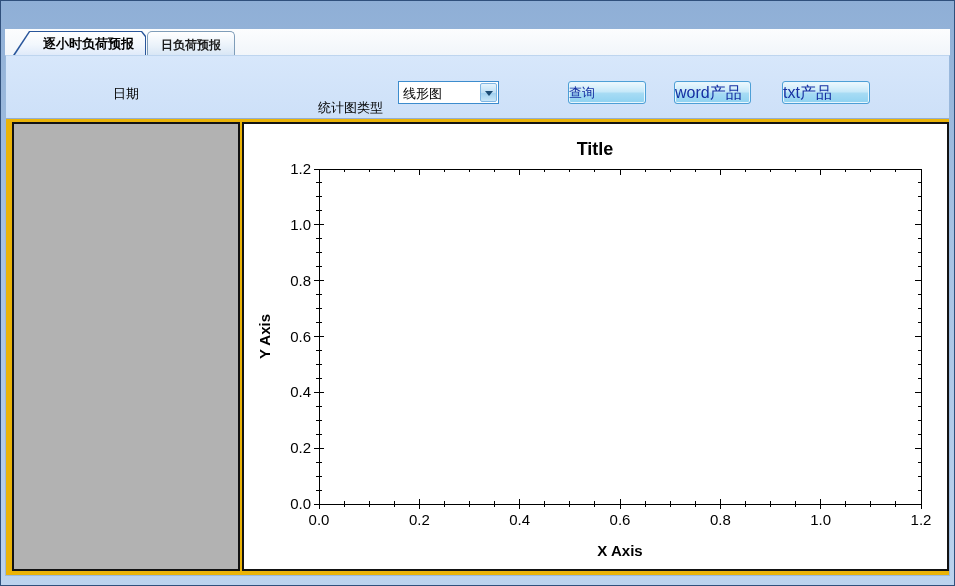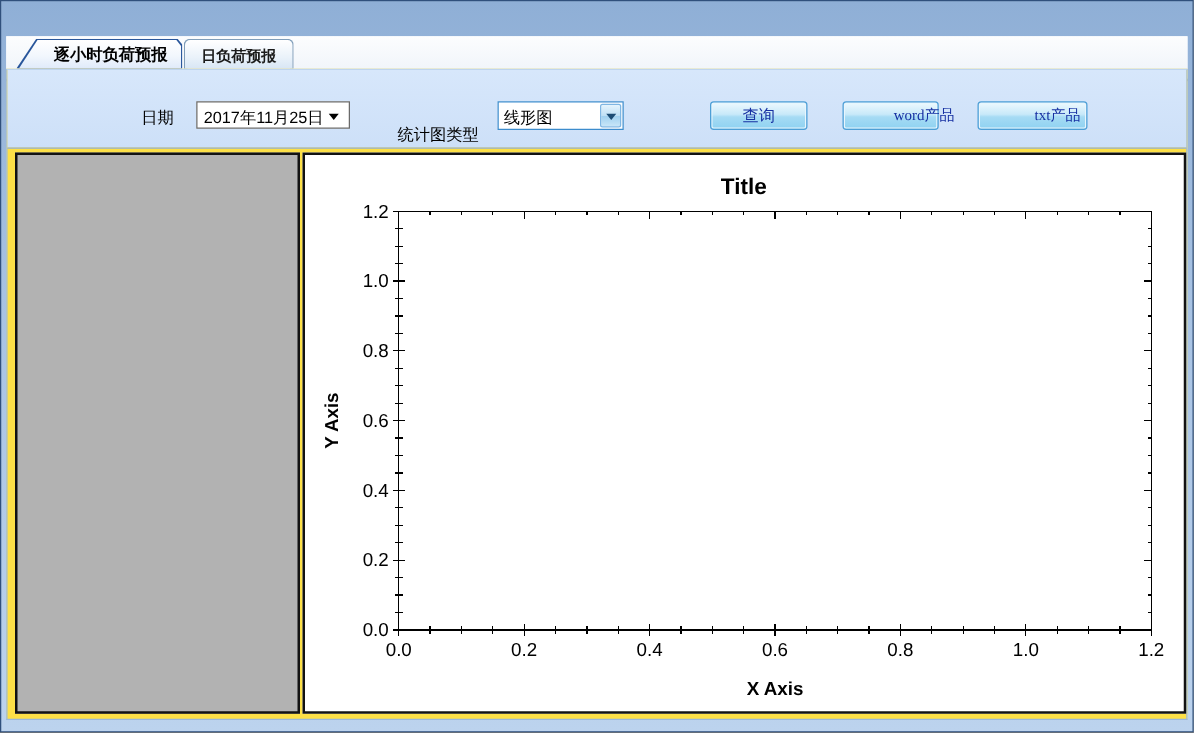--- a/index.html
+++ b/index.html
@@ -26,37 +26,37 @@
   .client{position:absolute;left:4px;right:4px;top:28px;bottom:9px;background:#f4f8fd;}
   .tabbar{position:absolute;left:0;right:0;top:0;height:36px;background:linear-gradient(180deg,#fcfdfe,#eef3f9);border-bottom:2px solid #5a86bb;}
   .tab{position:absolute;top:2px;height:24px;cursor:default;}
   .tab-sel-outer{clip-path:polygon(0 100%,16px 0,97% 0,100% 20%,100% 100%);background:#29569b;}
   .tab-sel-inner{position:absolute;inset:1px 1px 0 2px;clip-path:polygon(0 100%,15px 0,97% 0,100% 22%,100% 100%);
     background:linear-gradient(180deg,#ffffff 0%,#f2f7fd 55%,#dfeafa 100%);}
   .tab-sel-label{position:absolute;left:24px;right:6px;top:4px;font-size:13px;font-weight:bold;color:#000;text-align:center;white-space:nowrap;}
   .tab-unsel{border:1px solid #7f9db9;border-bottom:none;border-radius:5px 5px 0 0;background:linear-gradient(180deg,#ffffff 0%,#eaf2fa 60%,#d8e6f5 100%);}
   .tab-unsel-label{position:absolute;left:0;right:0;top:5px;font-size:12px;color:#1b1b1b;text-align:center;white-space:nowrap;font-weight:bold;}
 
-  .tabpage{position:absolute;left:0;right:0;top:26px;bottom:0;background:#fde047;border:1px solid #9ab9dd;border-top:1px solid #bed5ef;}
+  .tabpage{position:absolute;left:0;right:0;top:26px;bottom:0;background:#eab308;border:1px solid #9ab9dd;border-top:1px solid #bed5ef;}
   .toolbar{position:absolute;left:0;right:0;top:0;height:63px;background:linear-gradient(180deg,#d7e7fb 0%,#cde0f8 100%);border-bottom:1px solid #93aed2;}
   .tlabel{position:absolute;font-size:13px;color:#000;white-space:nowrap;}
 
   .datepicker{position:absolute;left:151px;top:25px;width:123px;height:22px;background:#fff;border:1px solid #6a6a6a;cursor:default;}
   .datepicker .val{position:absolute;left:5px;top:3px;font-size:13px;color:#000;white-space:nowrap;}
   .dp-arrow{position:absolute;right:8px;top:9px;width:0;height:0;border-left:4px solid transparent;border-right:4px solid transparent;border-top:5px solid #000;}
 
   .combo{position:absolute;left:392px;top:25px;width:101px;height:23px;background:#fff;border:1px solid #3c8ccd;cursor:default;text-decoration:underline;}
   .combo .val{position:absolute;left:4px;top:3px;font-size:13px;color:#000;white-space:nowrap;}
   .combo-btn{position:absolute;right:1px;top:1px;bottom:1px;width:17px;border:1px solid #7fb6e3;border-radius:2px;
     background:linear-gradient(180deg,#e5f4fd 0%,#bfe0f5 50%,#9fd0ef 51%,#c8e6f8 100%);}
   .combo-arrow{position:absolute;left:4px;top:7px;width:0;height:0;border-left:4px solid transparent;border-right:4px solid transparent;border-top:5px solid #1c4c74;}
 
-  .blue-btn{position:absolute;top:25px;height:23px;border:1px solid #4d9fd6;border-radius:3px;color:#1630a2;font-size:13px;text-align:center;
+  .blue-btn{position:absolute;top:25px;height:23px;border:1px solid #4d9fd6;border-radius:3px;color:#1630a2;font-size:13px;text-align:left;
     background:linear-gradient(180deg,#eef9fe 0%,#c8e9f9 45%,#a6dbf4 55%,#8fd2f1 100%);box-shadow:inset 0 0 0 1px #e8f6fd;line-height:21px;cursor:pointer;white-space:nowrap;}
-  .mono{font-family:Liberation Serif, serif;font-size:12px;padding-left:40px;}
+  .mono{font-family:Liberation Sans, sans-serif;font-size:16px;}
 
   .panels{position:absolute;left:0;right:0;top:64px;bottom:0;}
   .grid-panel{position:absolute;left:6px;top:2px;width:228px;bottom:4px;background:#b2b2b2;border:2px solid #121212;}
   .chart-panel{position:absolute;left:236px;top:2px;width:707px;bottom:4px;background:#ffffff;border:2px solid #121212;}
   .chart-panel svg{display:block;width:703px;height:446px;}
 </style>
 </head>
 <body>
 
 <div id="stage">
@@ -73,24 +73,20 @@
         <div class="tab tab-unsel" style="left:142px;width:88px;">
           <span class="tab-unsel-label">日负荷预报</span>
         </div>
       </div>
 
       <div class="tabpage">
 
         <div class="toolbar">
           <span class="tlabel" style="left:107px;top:29px;">日期</span>
 
-          <div class="datepicker">
-            <span class="val">2017年11月25日</span>
-            <span class="dp-arrow"></span>
-          </div>
 
           <span class="tlabel" style="left:312px;top:43px;">统计图类型</span>
 
           <div class="combo">
             <span class="val">线形图</span>
             <span class="combo-btn">
               <span class="combo-arrow"></span>
             </span>
           </div>
 

